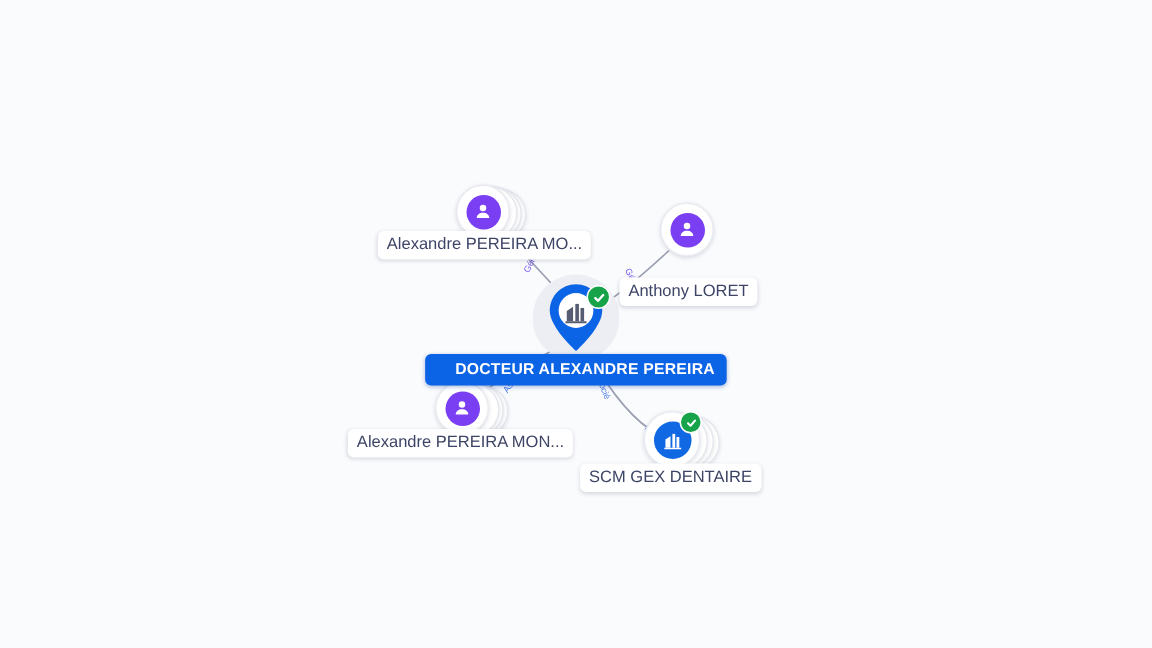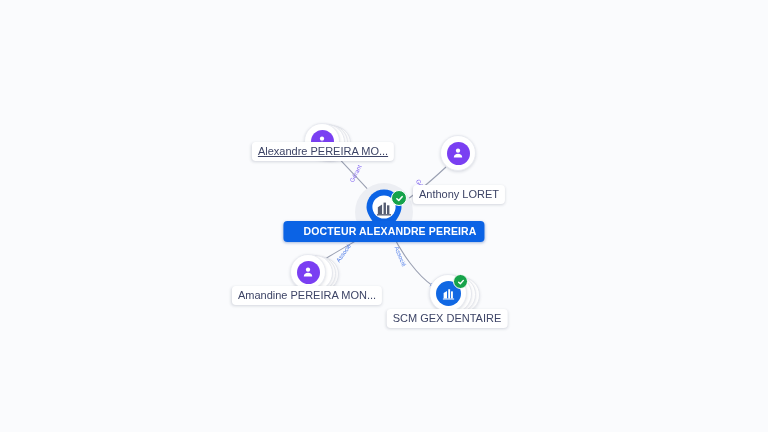--- a/index.html
+++ b/index.html
@@ -251,21 +251,21 @@
       <div class="person-ring">
         <div class="person-circle">
           <svg width="14" height="14" viewBox="0 0 24 24" fill="#ffffff">
             <circle cx="12" cy="8" r="3.7"></circle>
             <path d="M4.8 19.5c0-4 3.3-6.2 7.2-6.2s7.2 2.2 7.2 6.2z"></path>
           </svg>
         </div>
       </div>
     </div>
   </div>
-  <div class="node-label" style="left:323px; top:142px;text-decoration:underline;">Alexandre PEREIRA MO...</div>
+  <div class="node-label" style="left:323px; top:154px;">Alexandre PEREIRA MO...</div>
 
   <div class="node" style="left:458px; top:153px;">
     <div class="person-wrap">
       <div class="person-ring">
         <div class="person-circle">
           <svg width="14" height="14" viewBox="0 0 24 24" fill="#ffffff">
             <circle cx="12" cy="8" r="3.7"></circle>
             <path d="M4.8 19.5c0-4 3.3-6.2 7.2-6.2s7.2 2.2 7.2 6.2z"></path>
           </svg>
         </div>
@@ -282,21 +282,21 @@
       <div class="person-ring">
         <div class="person-circle">
           <svg width="14" height="14" viewBox="0 0 24 24" fill="#ffffff">
             <circle cx="12" cy="8" r="3.7"></circle>
             <path d="M4.8 19.5c0-4 3.3-6.2 7.2-6.2s7.2 2.2 7.2 6.2z"></path>
           </svg>
         </div>
       </div>
     </div>
   </div>
-  <div class="node-label" style="left:307px; top:286px;">Amandine PEREIRA MON...</div>
+  <div class="node-label" style="left:307px; top:286px;">Alexandre PEREIRA MON...</div>
 
   <div class="node" style="left:448px; top:293px;">
     <div class="stack" style="left:-4px; top:-16px; width:34px; height:34px;"></div>
     <div class="stack" style="left:-9px; top:-17px; width:35px; height:35px;"></div>
     <div class="stack" style="left:-14px; top:-18px; width:36px; height:36px;"></div>
     <div class="company-wrap">
       <div class="company-ring">
         <div class="company-circle">
           <svg width="15" height="15" viewBox="0 0 24 24" fill="#ffffff">
             <path d="M3 20h18v1.6H3z"></path>
@@ -333,15 +333,15 @@
           <rect x="16" y="8.4" width="3.2" height="11.8"></rect>
         </svg>
       </div>
       <div class="pin-badge">
         <svg width="9" height="9" viewBox="0 0 24 24" fill="none" stroke="#ffffff" stroke-width="4.2" stroke-linecap="round" stroke-linejoin="round">
           <path d="M5 12.6 L10 17.4 L19 7.2"></path>
         </svg>
       </div>
     </div>
   </div>
-  <div class="node-label primary" style="left:384px; top:221px;padding-left:20px;">DOCTEUR ALEXANDRE PEREIRA</div>
+  <div class="node-label primary" style="left:384px; top:236px;padding-left:20px;">DOCTEUR ALEXANDRE PEREIRA</div>
 
 </div>
 
 </body></html>

